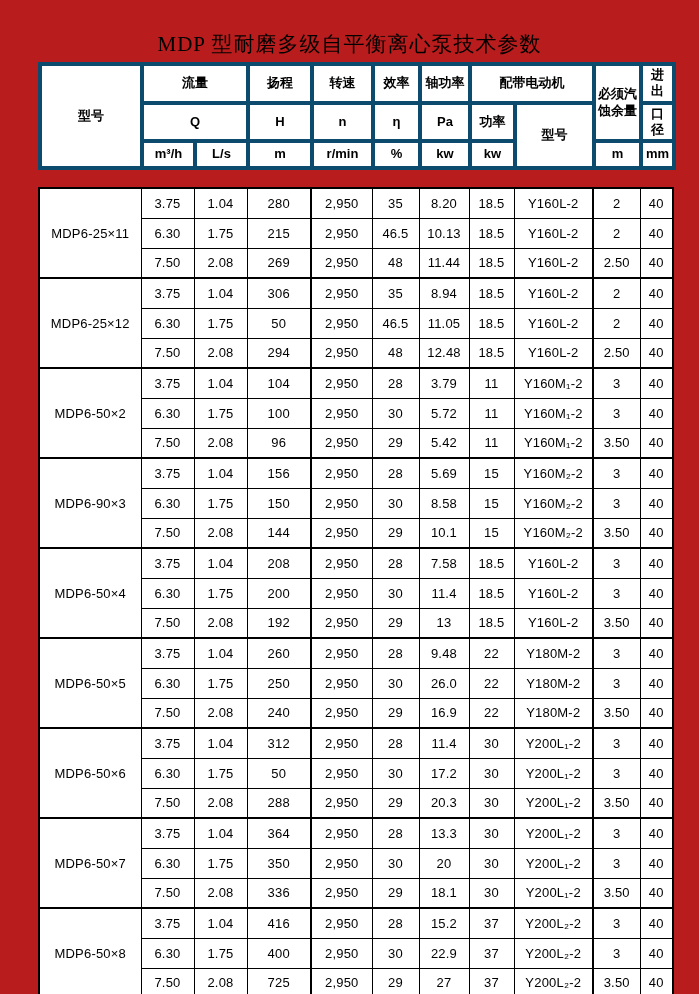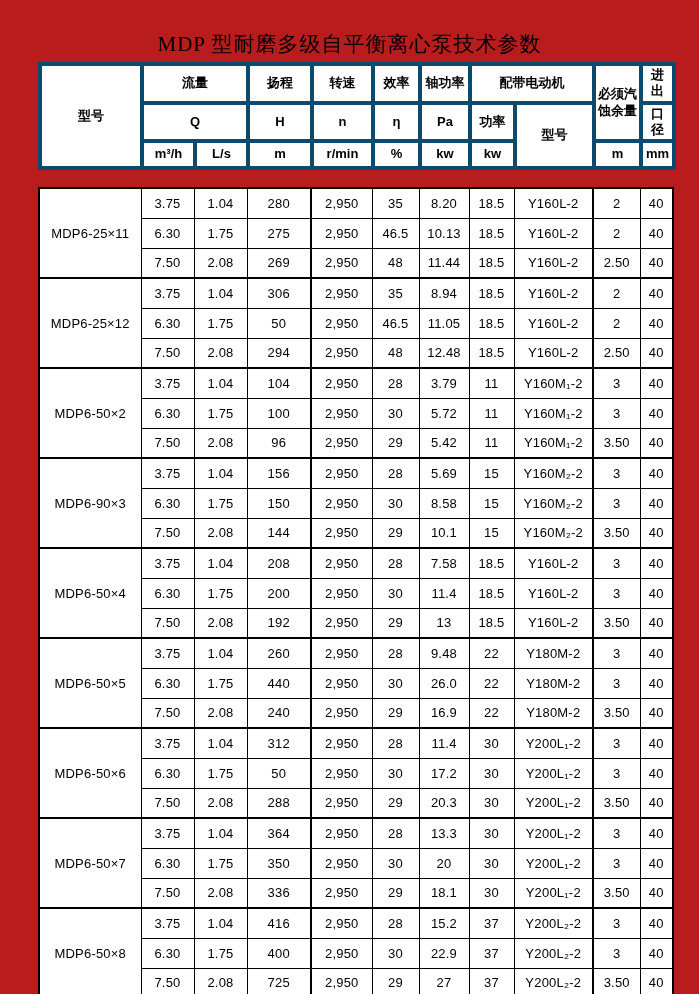--- a/index.html
+++ b/index.html
@@ -159,21 +159,21 @@
           <td>35</td>
           <td>8.20</td>
           <td>18.5</td>
           <td class="thick-right">Y160L-2</td>
           <td>2</td>
           <td>40</td>
         </tr>
         <tr>
           <td>6.30</td>
           <td>1.75</td>
-          <td class="thick-right">275</td>
+          <td class="thick-right">215</td>
           <td>2,950</td>
           <td>46.5</td>
           <td>10.13</td>
           <td>18.5</td>
           <td class="thick-right">Y160L-2</td>
           <td>2</td>
           <td>40</td>
         </tr>
         <tr>
           <td>7.50</td>
@@ -344,21 +344,21 @@
           <td>28</td>
           <td>9.48</td>
           <td>22</td>
           <td class="thick-right">Y180M-2</td>
           <td>3</td>
           <td>40</td>
         </tr>
         <tr>
           <td>6.30</td>
           <td>1.75</td>
-          <td class="thick-right">440</td>
+          <td class="thick-right">250</td>
           <td>2,950</td>
           <td>30</td>
           <td>26.0</td>
           <td>22</td>
           <td class="thick-right">Y180M-2</td>
           <td>3</td>
           <td>40</td>
         </tr>
         <tr>
           <td>7.50</td>

